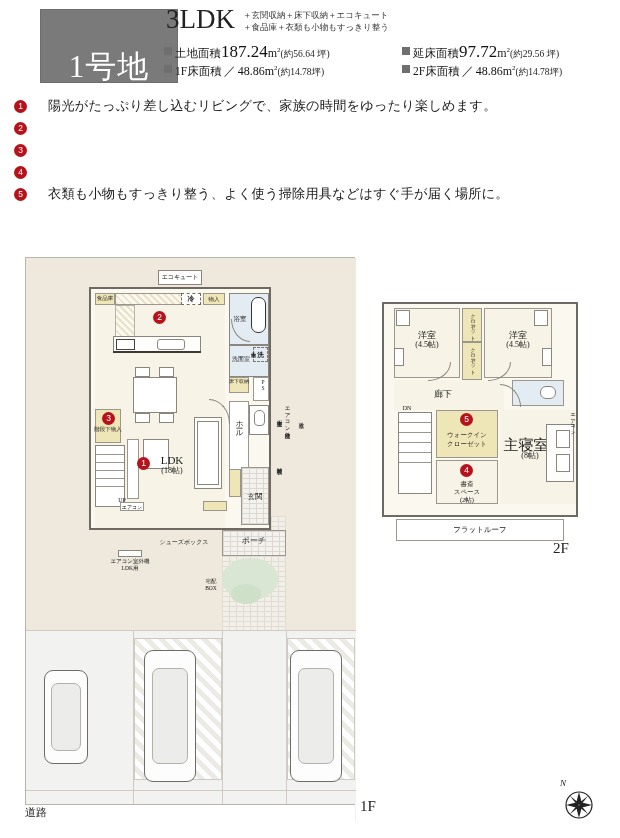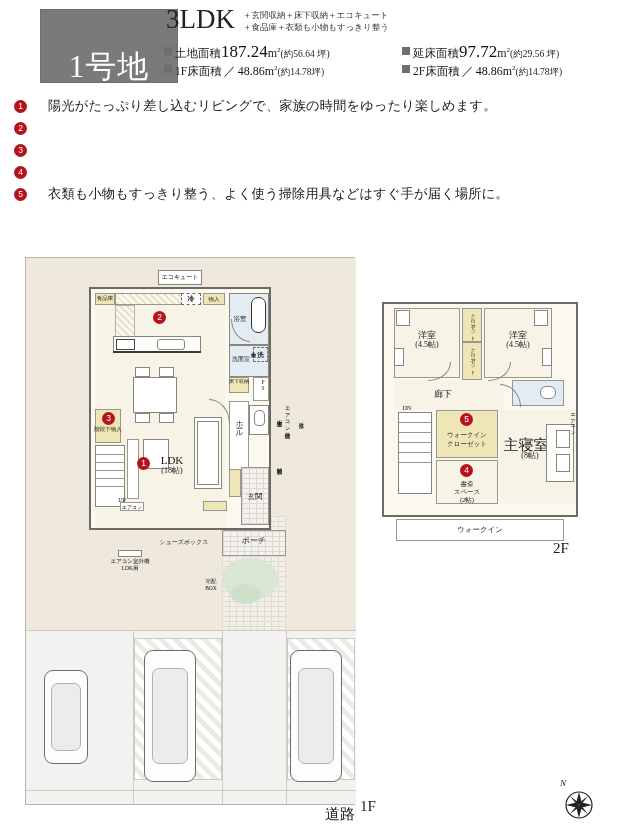--- a/index.html
+++ b/index.html
@@ -88,21 +88,21 @@
   .stall{position:absolute;box-sizing:border-box;border:1px solid #cdcac2;
     background:repeating-linear-gradient(45deg,#ffffff 0 5px,#eceae5 5px 10px);}
   
   #f2wrap{position:absolute;left:382px;top:62px;width:196px;height:250px;}
   #house2f{position:absolute;left:0;top:0;width:196px;height:215px;
     background:#fbf8ef;border:2px solid #6e6a63;box-sizing:border-box;}
   #flatroof{position:absolute;left:14px;top:217px;width:168px;height:22px;
     background:#ffffff;border:1px solid #9b978e;box-sizing:border-box;}
   .f-label{position:absolute;font-size:15px;color:#222;}
   #road-band{position:absolute;left:25px;top:564px;width:330px;height:18px;background:#ffffff;border-top:1px solid #b9b5ac;}
-  #road-txt{position:absolute;left:25px;top:565px;width:330px;text-align:right;font-size:15px;}
+  #road-txt{position:absolute;left:25px;top:565px;width:330px;text-align:left;font-size:11px;}
   
   #compass{position:absolute;left:556px;top:775px;width:46px;height:50px;}
   #compass svg{display:block;}
   .shrub{position:absolute;border-radius:48%;background:#d9e6d4;}
 </style>
 </head>
 <body>
 
 <div id="header">
   <div id="lot-badge">
@@ -350,21 +350,21 @@
       <div class="txt txt-big" style="left:112px;top:136px;width:60px;font-size:15px;">主寝室</div>
       <div class="txt" style="left:116px;top:148px;width:60px;font-size:8px;">(8帖)</div>
       <div class="furn" style="left:162px;top:120px;width:28px;height:58px;background:#fdfdfb;"></div>
       <div class="furn" style="left:172px;top:126px;width:14px;height:18px;"></div>
       <div class="furn" style="left:172px;top:150px;width:14px;height:18px;"></div>
 
       <div class="txt txt-v" style="left:184px;top:106px;font-size:5px;">エアコン</div>
     </div>
 
     <div id="flatroof"></div>
-    <div class="txt" style="left:14px;top:224px;width:168px;font-size:7.5px;">ウォークイン</div>
+    <div class="txt" style="left:14px;top:224px;width:168px;font-size:7.5px;">フラットルーフ</div>
   </div>
 
   <div class="f-label" style="left:553px;top:300px;">2F</div>
 </div>
 
 <div id="compass">
   <svg width="46" height="50" viewBox="0 0 46 50">
     <text x="4" y="11" font-size="9" font-family="Liberation Serif, serif" fill="#1a1a1a" font-style="italic">N</text>
     <g transform="translate(23,30)">
       <circle r="13" fill="none" stroke="#222" stroke-width="1.2"></circle>

